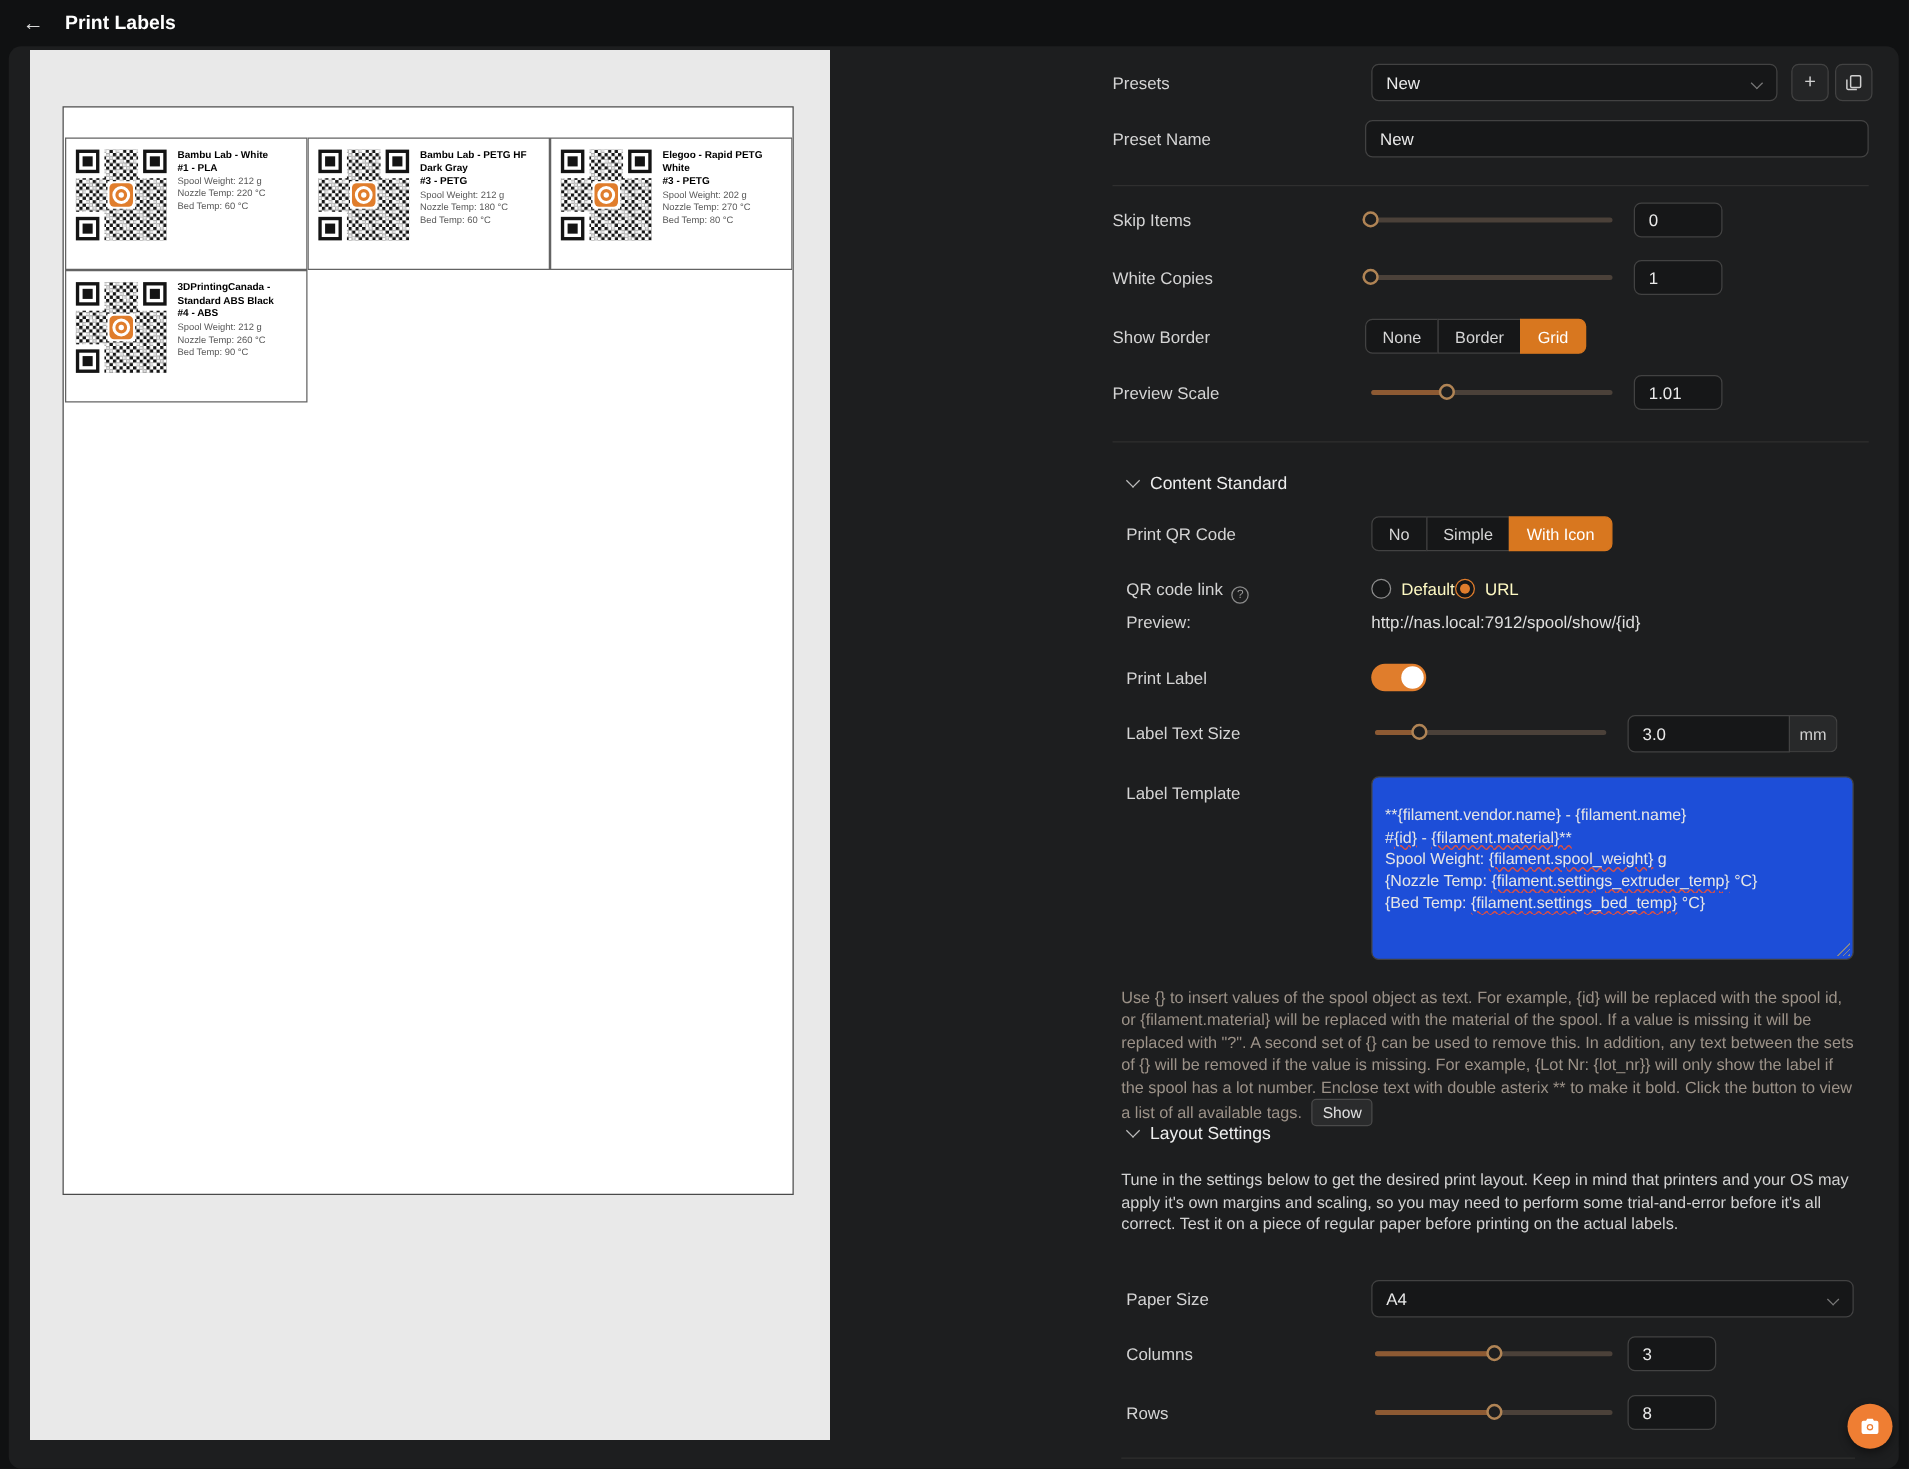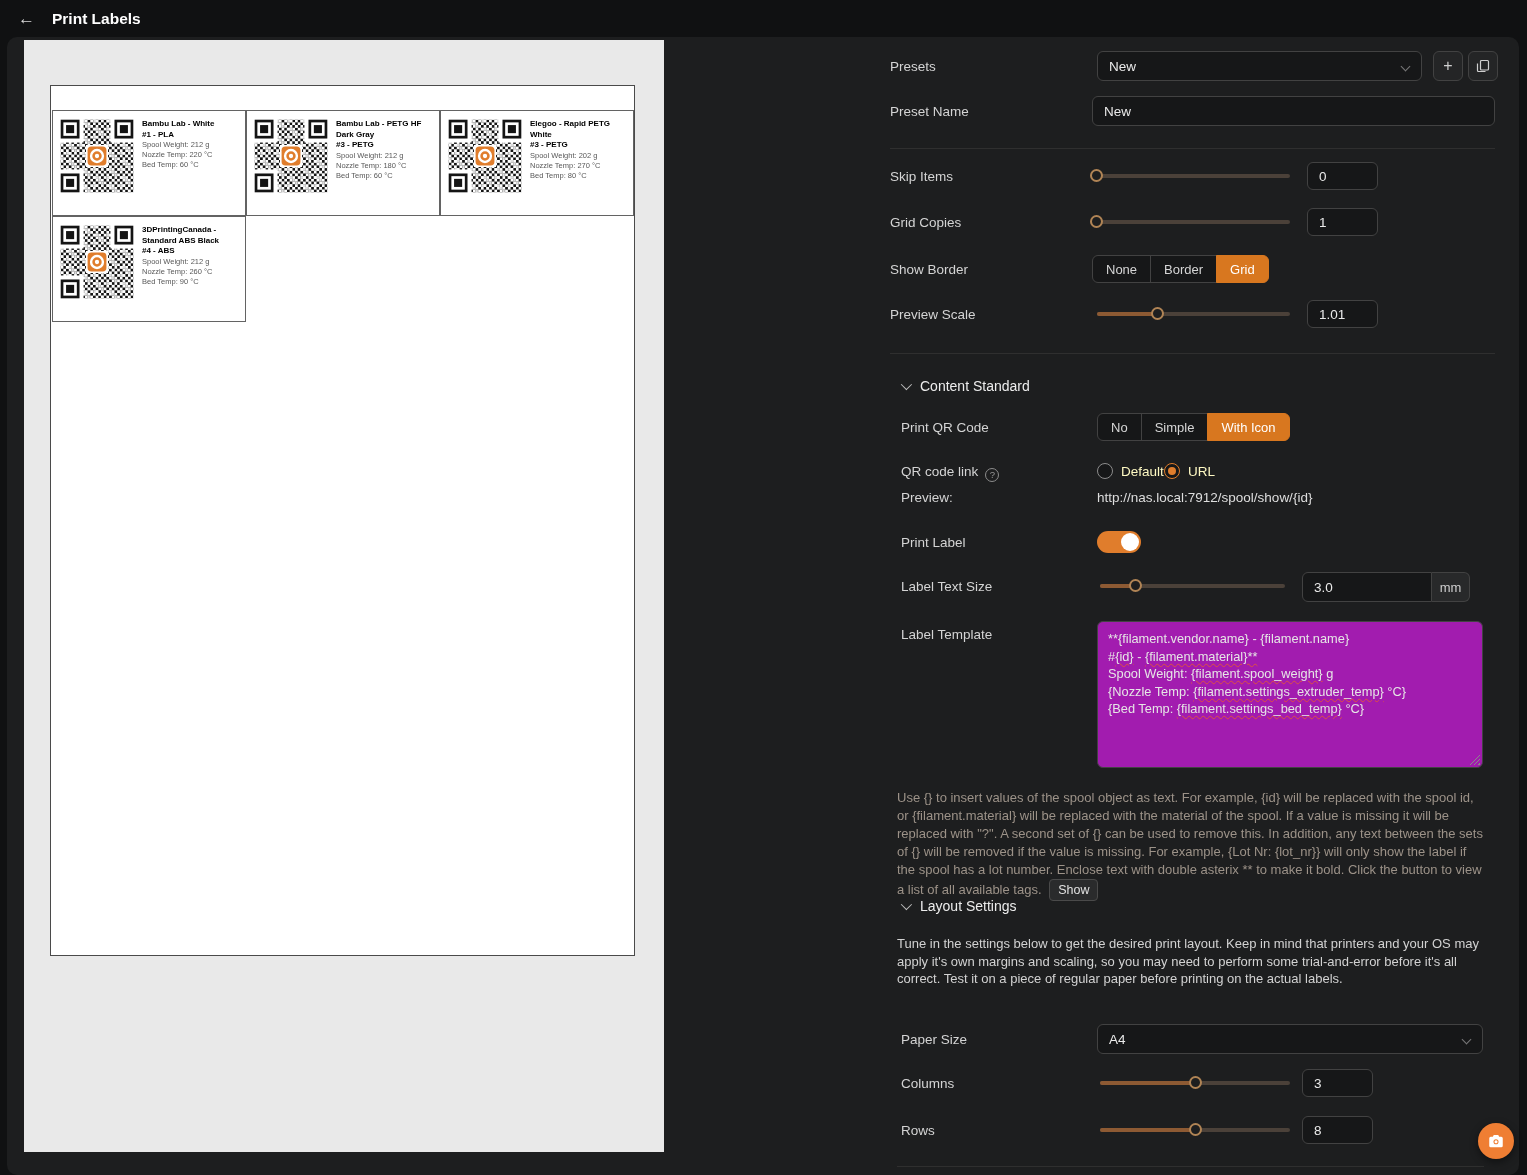--- a/index.html
+++ b/index.html
@@ -50,21 +50,21 @@
   .radio.sel::after { content:""; position:absolute; inset:3px; border-radius:50%; background:#e07d2c; }
 
   .toggle { position:absolute; width:44px; height:22px; border-radius:11px; background:#e07d2c; cursor:pointer; }
   .knob { position:absolute; top:2px; right:2px; width:18px; height:18px; border-radius:50%; background:#fff; }
 
   .addon { position:absolute; height:30px; background:#28292a; border:1px solid #424242; border-left:none; border-radius:0 6px 6px 0; display:flex; align-items:center; justify-content:center; font-size:13px; color:#cfcfcf; }
 
   .section-h { position:absolute; display:flex; align-items:center; gap:11px; color:#ededed; font-size:14px; cursor:pointer; }
   .chev-down { width:8px; height:8px; border-right:1.5px solid #bdbdbd; border-bottom:1.5px solid #bdbdbd; transform:rotate(45deg) translateY(-2px); }
 
-  .template-box { position:absolute; background:#a21caf; border:1px solid #424242; border-radius:6px; padding:8px 10px; font-size:12.8px; line-height:17.5px; color:#e6e6e6; }
+  .template-box { position:absolute; background:#1d4ed8; border:1px solid #424242; border-radius:6px; padding:21px 10px; font-size:12.8px; line-height:17.5px; color:#e6e6e6; }
   .squig { text-decoration-line:underline; text-decoration-style:wavy; text-decoration-color:#dd4f43; text-decoration-thickness:1px; text-underline-offset:2px; }
   .resize-grip { position:absolute; right:2px; bottom:2px; width:11px; height:11px; background:repeating-linear-gradient(135deg, transparent 0 2px, #8a8a8a 2px 3px); clip-path:polygon(100% 0,100% 100%,0 100%); }
 
   .help { position:absolute; font-size:13px; line-height:18px; color:#9c9288; }
   .show-btn { display:inline-block; border:1px solid #4a4a4a; background:#2a2b2c; border-radius:4px; padding:0 8px; margin-left:4px; font-size:12.5px; line-height:20px; color:#e0e0e0; cursor:pointer; }
   .desc { position:absolute; font-size:13px; line-height:17.5px; color:#d2d2d2; }
   .divider { position:absolute; height:1px; background:#2f2f2f; }
 
   .qicon { display:inline-flex; width:14px; height:14px; border:1px solid #8c8c8c; border-radius:50%; align-items:center; justify-content:center; font-size:9.5px; color:#9a9a9a; margin-left:7px; vertical-align:-2px; }
 
@@ -202,21 +202,21 @@
 <div class="flabel" style="left:890px; top:169px">Skip Items</div>
 <div class="slider" style="left:1090px; top:163px; width:200px">
   <div class="rail"></div>
     <div class="strack" style="width:0"></div>
     <div class="shandle" style="left:0"></div>
 </div>
 <div class="tinput" style="left:1307px; top:162px; width:71px; height:28px">
   <span>0</span>
 </div>
 
-<div class="flabel" style="left:890px; top:215px">Grid Copies</div>
+<div class="flabel" style="left:890px; top:215px">White Copies</div>
 <div class="slider" style="left:1090px; top:209px; width:200px">
   <div class="rail"></div>
     <div class="strack" style="width:0"></div>
     <div class="shandle" style="left:0"></div>
 </div>
 <div class="tinput" style="left:1307px; top:208px; width:71px; height:28px">
   <span>1</span>
 </div>
 
 <div class="flabel" style="left:890px; top:262px">Show Border</div>

